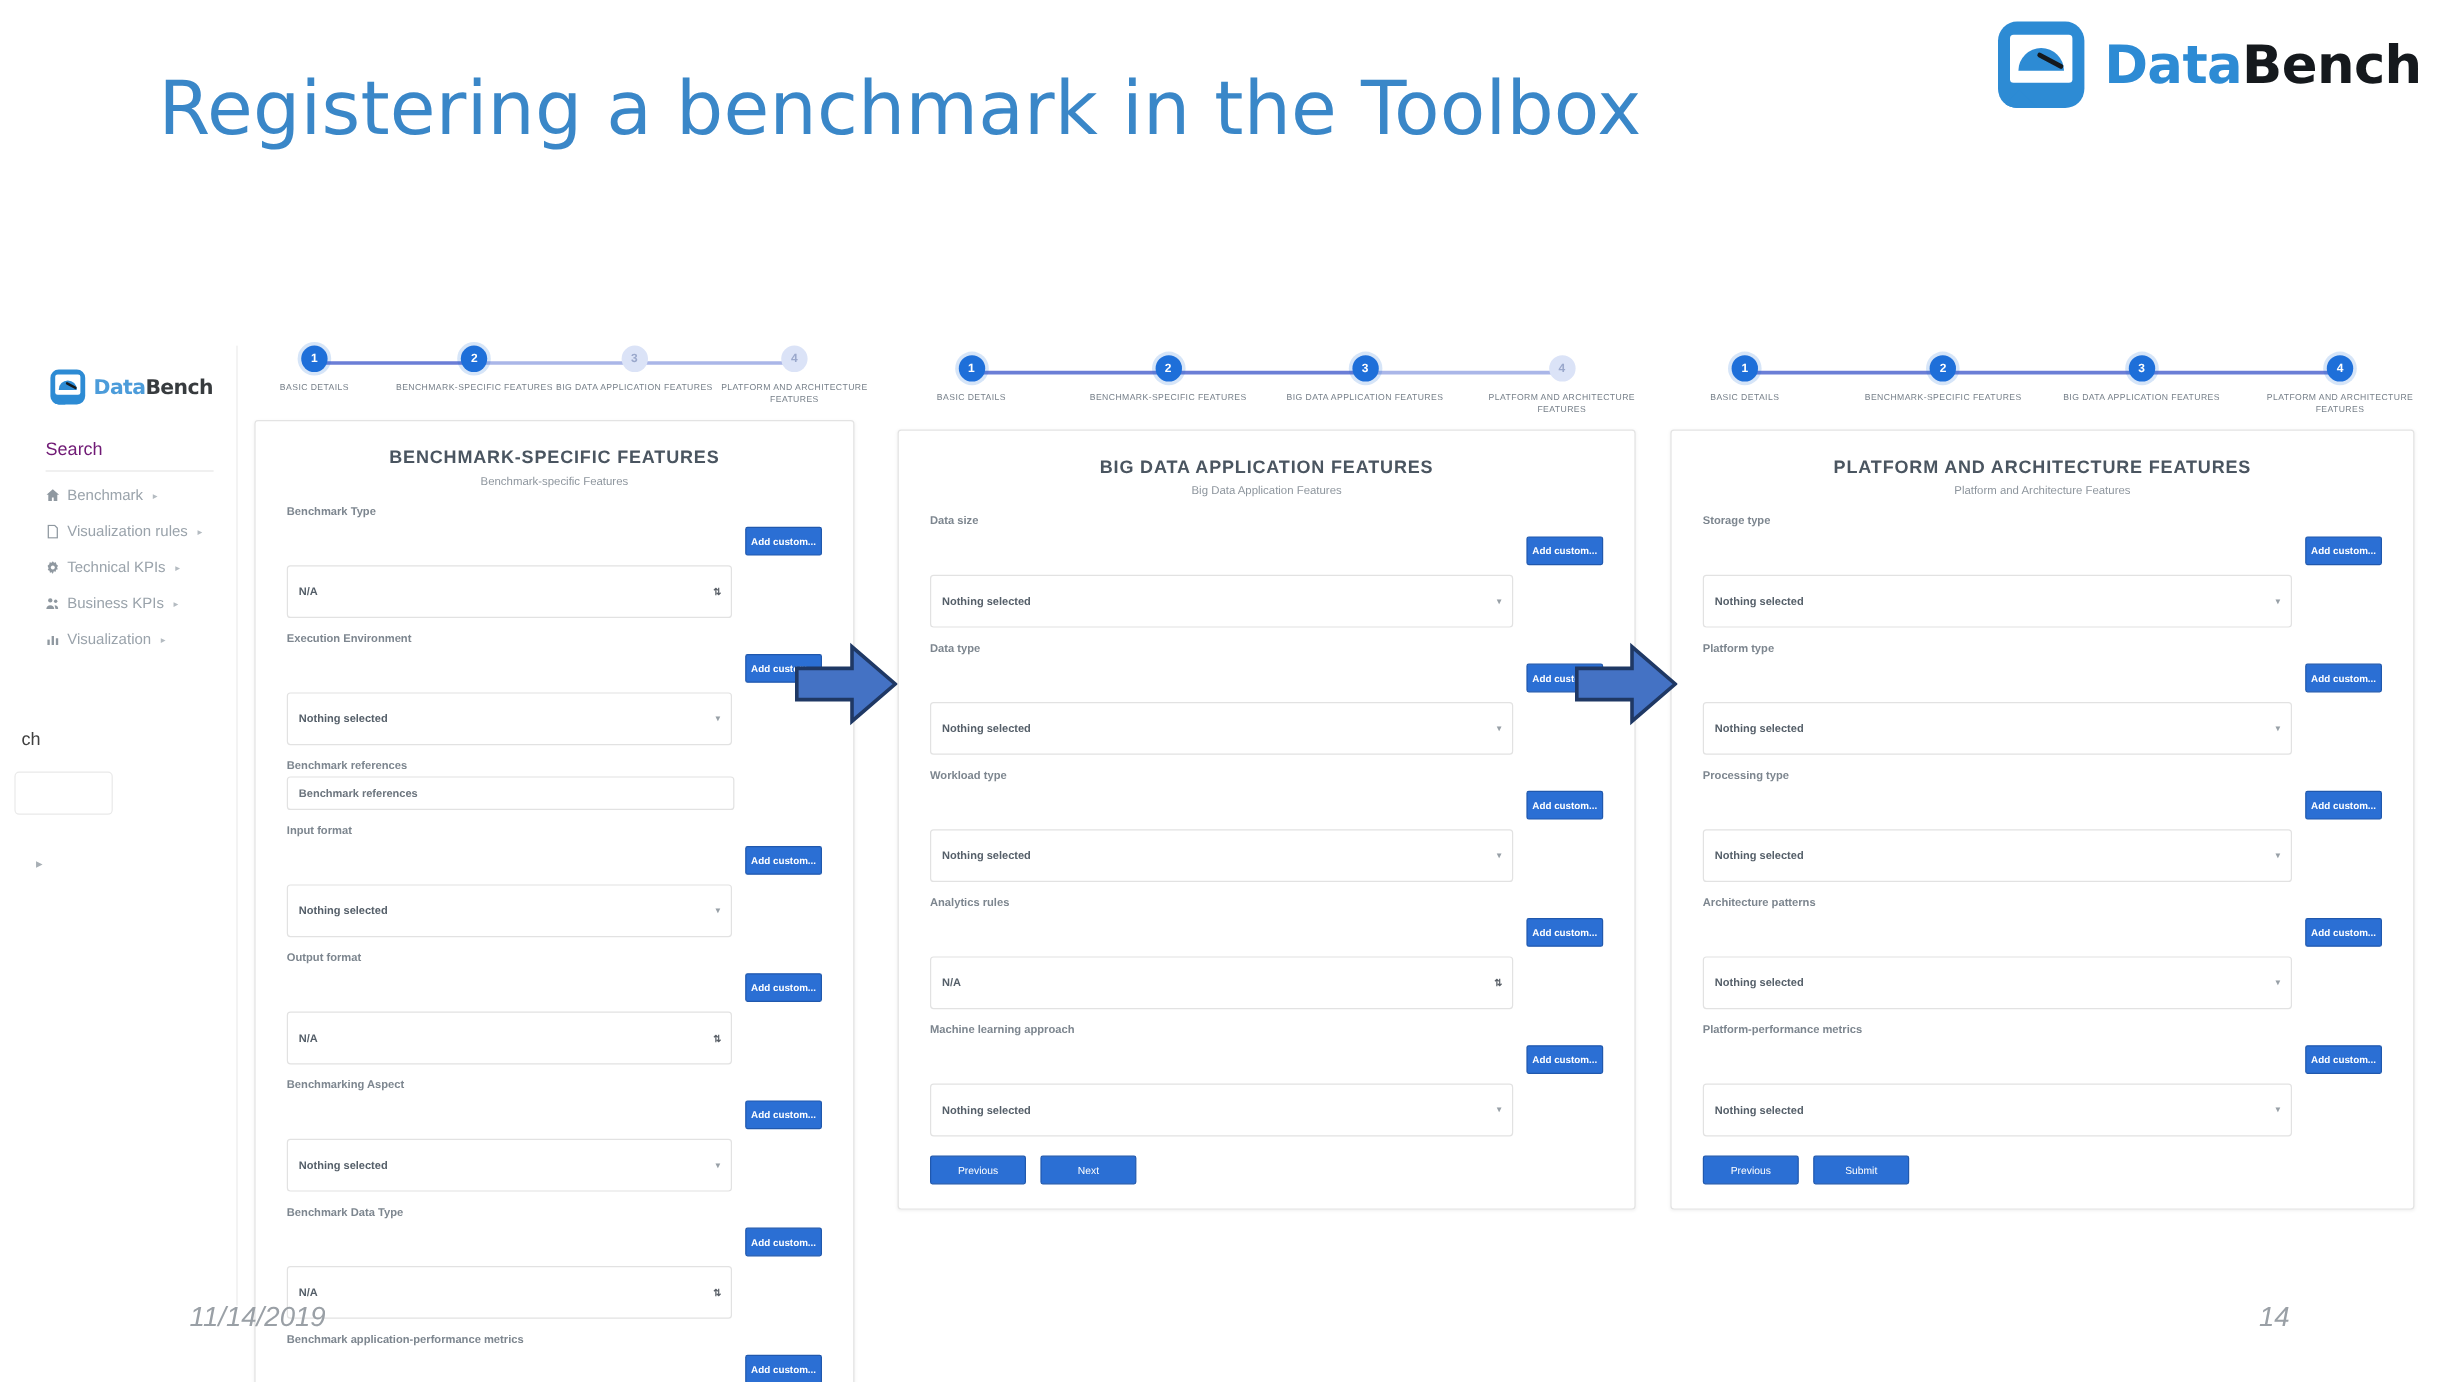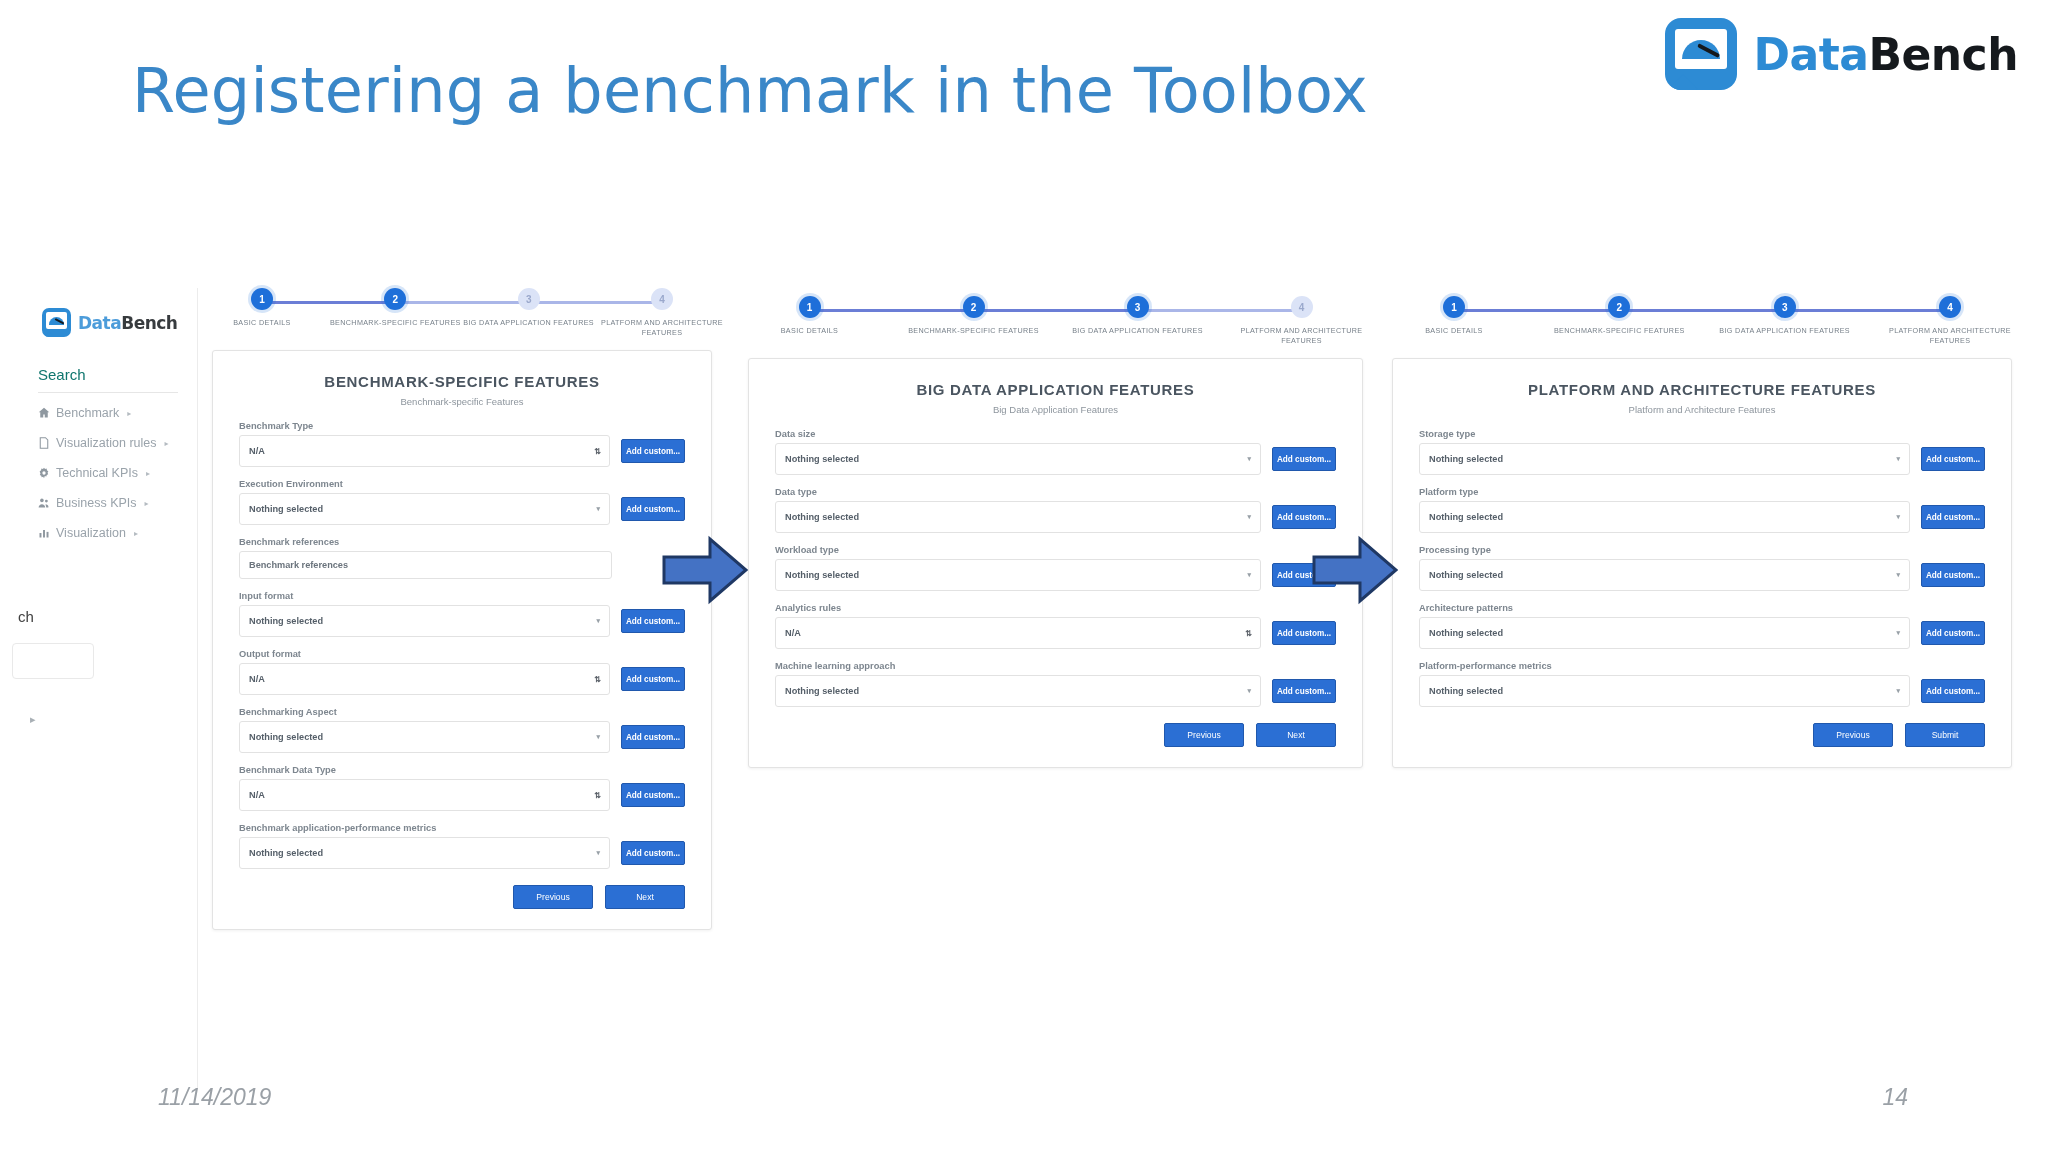--- a/index.html
+++ b/index.html
@@ -69,21 +69,21 @@
   #sb-logo{position:absolute;left:42px;top:20px;display:flex;align-items:center;gap:7px;}
   #sb-logo .logo-mark{width:29px;height:29px;border-radius:7px;}
   #sb-logo .logo-mark .inner{left:4px;top:4px;width:21px;height:17px;border-radius:2px;}
   #sb-logo .logo-mark .gauge{left:3px;top:5px;width:15px;height:8px;border-radius:8px 8px 0 0;}
   #sb-logo .logo-mark .needle{left:9px;top:6px;width:10px;height:2px;}
   #sb-logo .logo-mark .tail{left:3px;bottom:-4px;width:8px;height:8px;}
   #sb-logo .logo-word{font-size:17px;opacity:.85;}
   #sb-search{
     position:absolute;left:38px;top:78px;width:140px;
     border-bottom:1px solid #e6e6e6;padding-bottom:9px;
-    font-size:15px;color:#0f766e;
+    font-size:15px;color:#701a75;
   }
   #sb-nav{position:absolute;left:38px;top:118px;width:150px;}
   .sb-item{
     display:flex;align-items:center;gap:6px;
     font-size:12.5px;color:#9aa3ab;margin-bottom:16px;white-space:nowrap;
   }
   .sb-ico{width:12px;height:12px;display:inline-block;flex:0 0 auto;color:#8f98a0;}
   .sb-ico svg{display:block;width:12px;height:12px;fill:currentColor;}
   .sb-caret{font-size:8px;color:#b4bbc1;margin-left:2px;}
   #sb-lower-text{position:absolute;left:18px;top:320px;font-size:15px;color:#404040;}
@@ -126,40 +126,40 @@
     text-align:center;font-size:15px;font-weight:700;letter-spacing:.7px;
     color:#4a5560;text-transform:uppercase;
   }
   .card-sub{
     text-align:center;font-size:9.5px;color:#8d959d;margin-top:6px;margin-bottom:14px;
   }
   .field{margin-bottom:12px;font-weight:bold;}
   .field-label{font-size:9.3px;color:#7d868f;margin-bottom:4px;}
   .field-row{display:flex;align-items:flex-start;gap:11px;}
   .select{
-    flex:1 1 auto;height:32px;border:1px solid #e2e2e2;border-radius:3px;background:#fff;
+    flex:1 1 auto;height:44px;border:1px solid #e2e2e2;border-radius:3px;background:#fff;
     display:flex;align-items:center;justify-content:space-between;
     padding:0 9px;box-sizing:border-box;
-    font-size:9.2px;color:#555f69;
+    font-size:9.2px;color:#555f69;margin-top:36px;
   }
   .select .caret{font-size:7px;color:#98a0a7;}
   .select .caret.dbl{font-size:8px;color:#5a6068;letter-spacing:-1px;}
   .textinput{
     flex:1 1 auto;height:28px;border:1px solid #e2e2e2;border-radius:3px;background:#fff;
     display:flex;align-items:center;padding:0 9px;box-sizing:border-box;
     font-size:9.2px;color:#6b747d;
   }
   .addcustom{
     flex:0 0 auto;width:62px;height:22px;margin-top:4px;
     background:#2b6fd4;border:1px solid #2058ad;border-radius:2px;
     color:#fff;font-size:8.2px;
     display:flex;align-items:center;justify-content:center;
     white-space:nowrap;overflow:hidden;
   }
-  .navrow{display:flex;justify-content:flex-end;gap:12px;margin-top:16px;}
+  .navrow{display:flex;justify-content:flex-start;gap:12px;margin-top:16px;}
   .navbtn{
     min-width:58px;height:22px;background:#2b6fd4;border:1px solid #2058ad;border-radius:2px;
     color:#fff;font-size:8.6px;display:flex;align-items:center;justify-content:center;
     padding:0 10px;
   }
 
   
   .arrow{position:absolute;width:86px;height:74px;}
   .arrow svg{display:block;width:86px;height:74px;}
 

